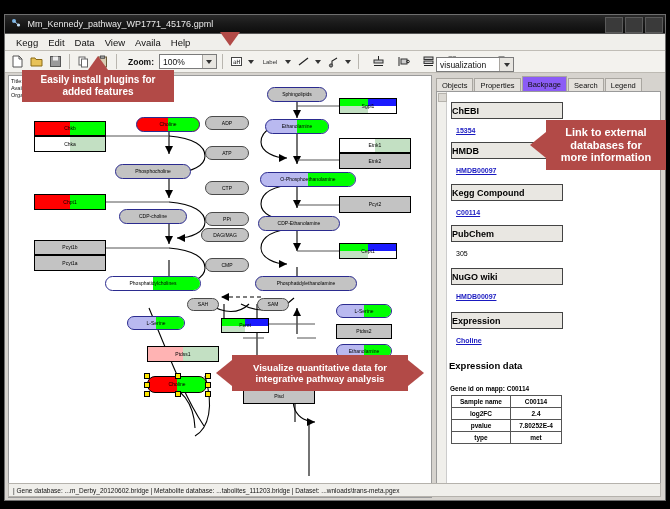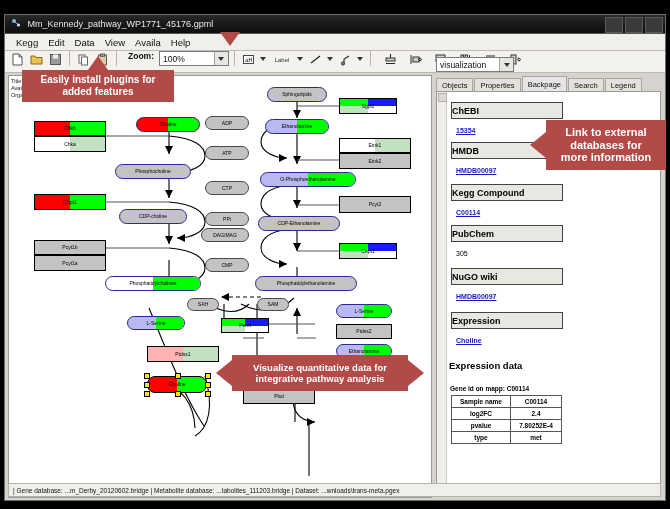--- a/index.html
+++ b/index.html
@@ -15,21 +15,21 @@
             border-bottom:1px solid #555;}
   .titlebar .tico{display:inline-block;width:10px;height:10px;vertical-align:-1px;margin-right:4px;}
   .winbtns{position:absolute;right:2px;top:2px;display:flex;gap:2px;}
   .winbtn{width:16px;height:14px;background:#3a3a3a;border:1px solid #5a5a5a;}
 
   .menubar{position:absolute;left:0;top:19px;width:100%;height:17px;background:#f0efeb;border-bottom:1px solid #c0bdb6;
            font-size:9.5px;color:#111;display:flex;align-items:center;padding-left:6px;box-sizing:border-box;}
   .menubar span{padding:1px 5px;cursor:default;}
 
   .toolbar{position:absolute;left:0;top:36px;width:100%;height:22px;background:#f3f2ee;border-bottom:1px solid #bdbab3;
-           display:flex;align-items:flex-start;padding-left:4px;box-sizing:border-box;gap:2px;}
+           display:flex;align-items:center;padding-left:4px;box-sizing:border-box;gap:2px;}
   .tbtn{width:17px;height:17px;display:flex;align-items:center;justify-content:center;}
   .tsep{width:1px;height:15px;background:#b9b6af;margin:0 3px;}
   .zoomlbl{font-size:8.5px;color:#111;margin:0 3px 0 6px;font-weight:bold;}
   .combo{height:15px;background:#fff;border:1px solid #7b7b7b;display:flex;align-items:center;
          font-size:8.5px;color:#111;padding-left:3px;box-sizing:border-box;position:relative;}
   .combo .arrowbox{position:absolute;right:0;top:0;bottom:0;width:13px;background:#e8e6e1;border-left:1px solid #a8a5a0;
          display:flex;align-items:center;justify-content:center;}
   .caret{width:0;height:0;border-left:3px solid transparent;border-right:3px solid transparent;border-top:4px solid #333;}
   .dropbtn{width:9px;height:16px;display:flex;align-items:center;justify-content:center;}
 
@@ -53,21 +53,21 @@
 
   .handle{position:absolute;width:4px;height:4px;background:#ffe800;border:1px solid #000;z-index:9;}
 
   .sharebox{position:absolute;left:14px;top:415px;width:300px;height:36px;border:1px solid #e0a9a9;background:#fff;
             display:flex;align-items:center;justify-content:center;}
 
   
   .topcombo{position:absolute;left:3px;top:-18px;width:78px;height:15px;}
   .tabs{position:absolute;left:3px;top:2px;height:15px;display:flex;align-items:flex-end;font-size:7.5px;}
   .tab{padding:2px 5px 2px 5px;background:#e4e1dc;border:1px solid #a9a6a0;border-bottom:none;margin-right:1px;color:#111;}
-  .tab.sel{background:#e5e5e5;font-weight:normal;position:relative;top:-1px;padding-top:3px;}
+  .tab.sel{background:#8b5cf6;font-weight:normal;position:relative;top:-1px;padding-top:3px;}
   .panelbody{position:absolute;left:3px;top:16px;width:225px;height:400px;background:#fff;border:1px solid #9a9a9a;
              box-sizing:border-box;overflow:hidden;}
   .sbar{position:absolute;left:0;top:0;width:9px;height:100%;background:#f0efeb;border-right:1px solid #ccc;}
   .sbar .sq{width:7px;height:7px;margin:1px;background:#dcd9d3;border:1px solid #b5b2ac;}
   .dbsec{position:absolute;}
   .dbhead{width:112px;height:17px;background:#e9e7e2;border:1px solid #444;display:flex;align-items:center;
           box-sizing:border-box;font-size:9px;font-weight:bold;color:#000;}
   .dblink{font-size:7px;color:#1919c0;text-decoration:underline;margin-top:3px;margin-left:5px;display:inline-block;font-weight:bold;}
   .dbplain{font-size:7px;color:#000;margin-top:3px;margin-left:5px;display:inline-block;}
   .exprhead{position:absolute;font-size:9.5px;font-weight:bold;color:#000;}
@@ -144,21 +144,21 @@
           </svg>
         </div>
     <div class="tbtn">
       <svg width="13" height="13" viewBox="0 0 13 13">
             <rect x="2.5" y="2" width="8" height="10" fill="#d9cdb3" stroke="#6a5a38"></rect>
             <rect x="4.5" y="1" width="4" height="2.3" fill="#aaa" stroke="#555"></rect>
           </svg>
         </div>
     <div class="tsep"></div>
     <span class="zoomlbl">Zoom:</span>
-    <div class="combo" style="width:70px">
+    <div class="combo" style="width:58px">
       <span>100%</span>
       <div class="arrowbox">
             <div class="caret"></div>
           </div>
     </div>
     <div class="tsep"></div>
     <div class="tbtn">
       <svg width="13" height="13" viewBox="0 0 13 13">
             <rect x="1.5" y="2.5" width="10" height="8" fill="#fff" stroke="#444"></rect>
             <text x="6.5" y="9" font-size="6" text-anchor="middle" fill="#111" font-family="monospace">aH</text>

